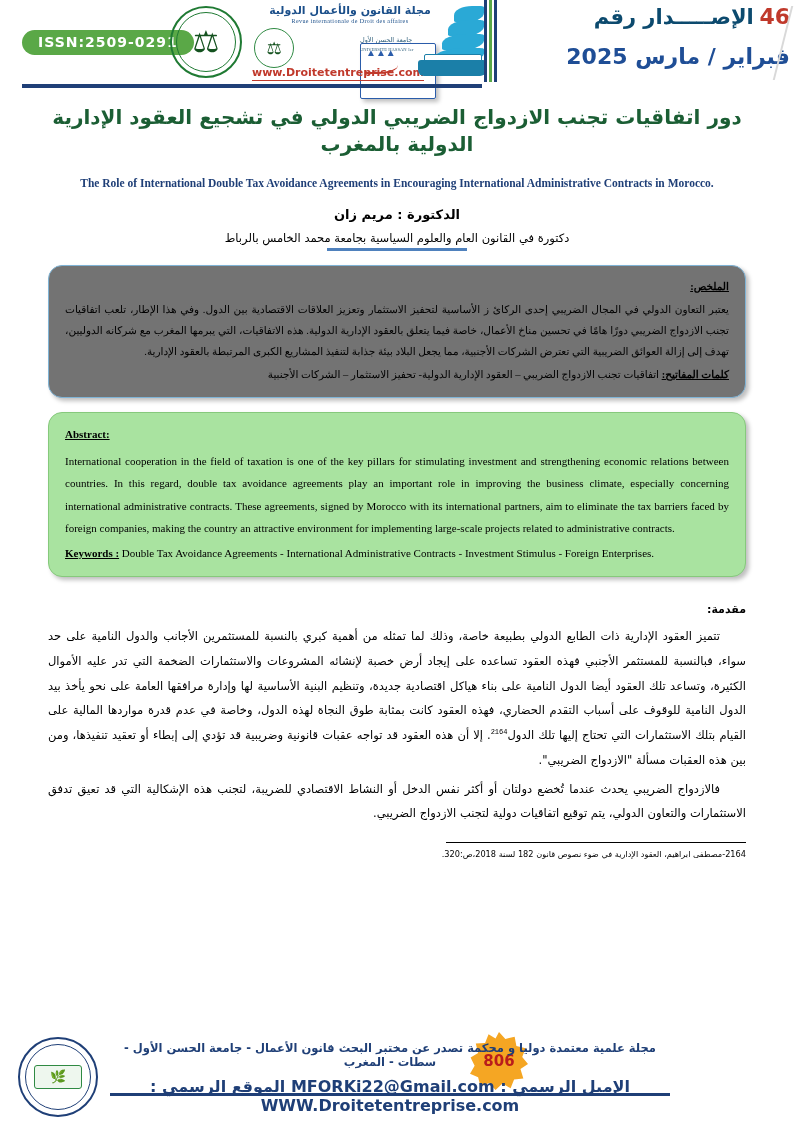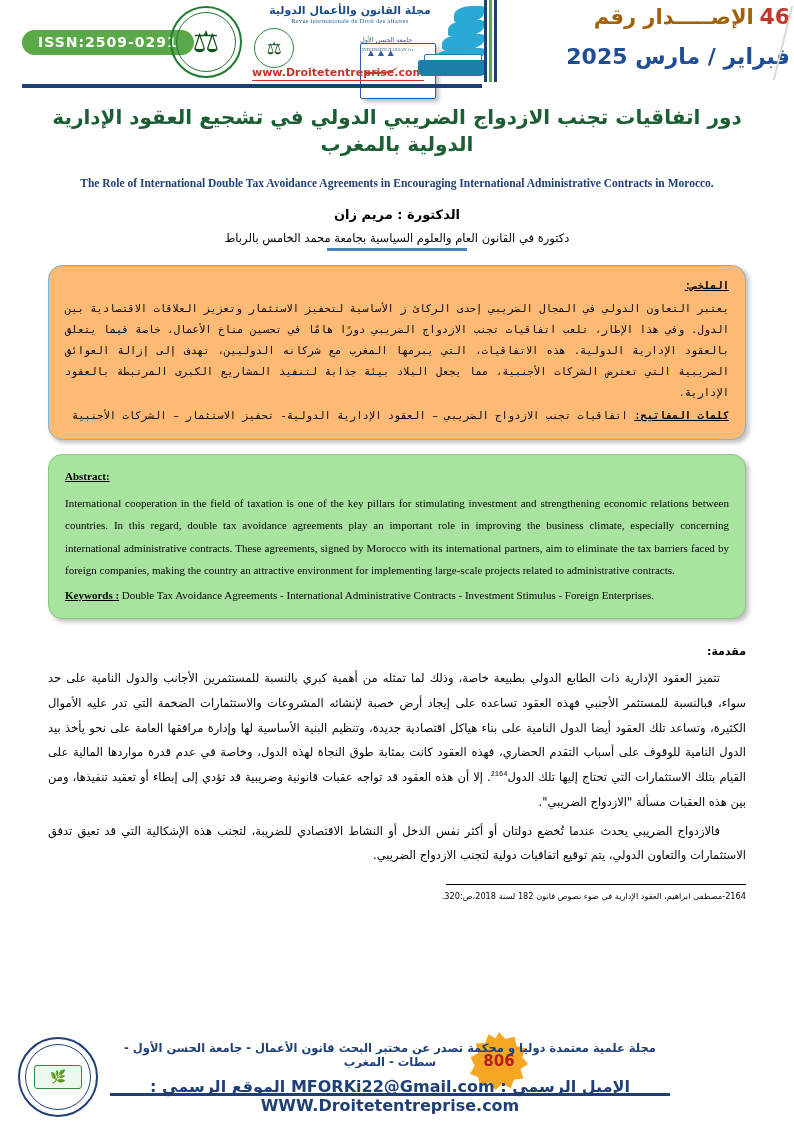--- a/index.html
+++ b/index.html
@@ -104,21 +104,21 @@
   .divider-bars i{position:absolute;top:0;width:3px;height:82px;display:block;}
   .db1{left:0;background:#1f3f77;}
   .db2{left:5px;background:#5aa847;}
   .db3{left:10px;background:#1f3f77;}
   .issue-line{
     position:absolute;left:500px;top:4px;width:290px;height:38px;
     direction:rtl;text-align:right;
     font-family:"DejaVu Sans", sans-serif;font-weight:bold;
   }
   .issue-num{color:#c0392b;font-size:22px;}
-  .issue-ar{color:#a16207;font-size:21px;}
+  .issue-ar{color:#0c4a6e;font-size:21px;}
   .date-line{
     position:absolute;left:500px;top:44px;width:290px;height:36px;
     direction:rtl;text-align:right;
     font-family:"DejaVu Sans", sans-serif;font-weight:bold;
     color:#1f4e96;font-size:22px;
   }
   .swish{
     position:absolute;right:10px;top:6px;width:40px;height:74px;
     border-right:2px solid #d9d9d9;transform:skewX(-14deg);
   }
@@ -158,23 +158,23 @@
 
   
   .box{
     margin:14px 48px 0 48px;
     border-radius:14px;
     padding:10px 16px 12px 16px;
     position:relative;
     box-shadow:3px 3px 4px rgba(0,0,0,0.25);
   }
   .box-ar{
-    background:#fdba74;border:1.5px solid #7fb3d5;
+    background:#737373;border:1.5px solid #7fb3d5;
     direction:rtl;text-align:justify;
-    font-family:Liberation Mono, monospace;
+    font-family:Liberation Serif, serif;
     font-size:10.5px;color:#000000;line-height:2.0;
   }
   .box-en{
     background:#a9e3a0;border:1.5px solid #86c97c;
     direction:ltr;text-align:justify;
     font-family:"Liberation Serif", serif;
     font-size:11px;color:#000000;line-height:2.05;
   }
   .lbl-u{text-decoration:underline;font-weight:bold;}
   .box-ar .head{display:block;text-align:right;margin-bottom:2px;}

